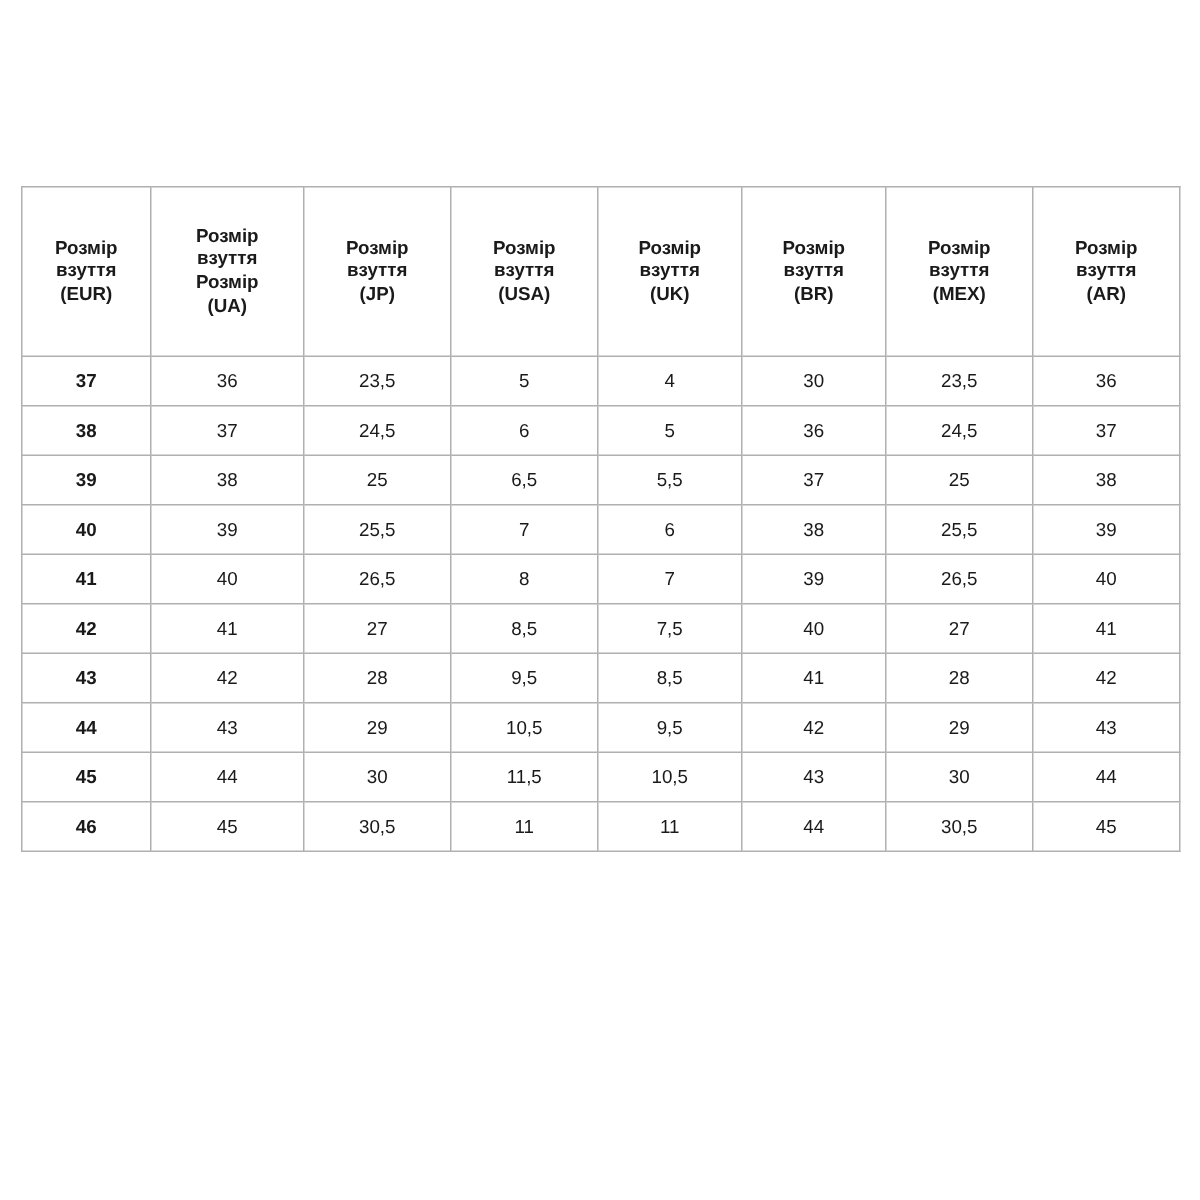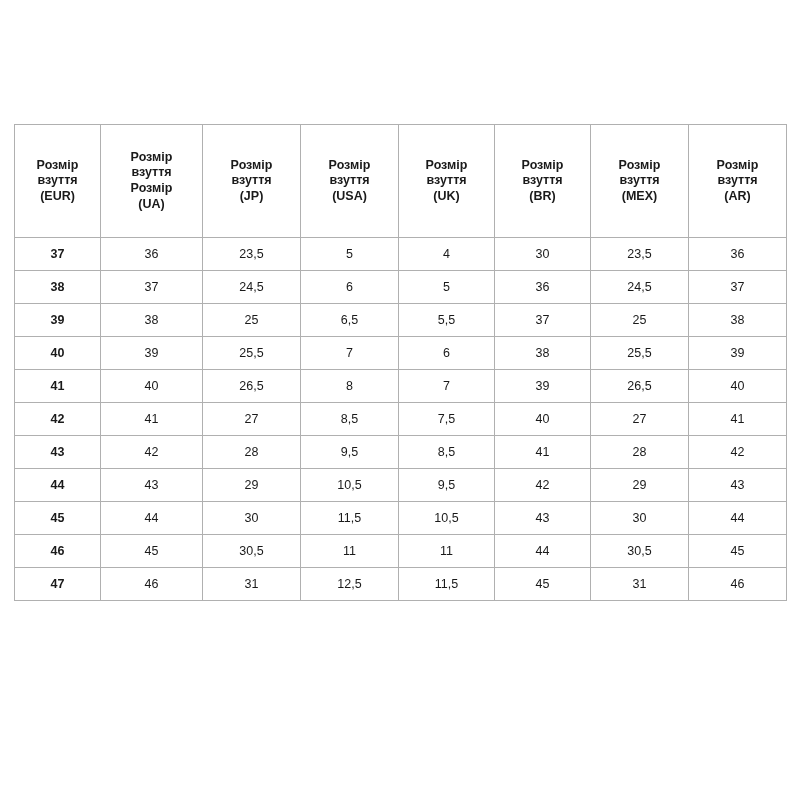--- a/index.html
+++ b/index.html
@@ -219,26 +219,16 @@
         <tr>
           <td class="first-col">46</td>
           <td>45</td>
           <td>30,5</td>
           <td>11</td>
           <td>11</td>
           <td>44</td>
           <td>30,5</td>
           <td>45</td>
         </tr>
-        <tr>
-          <td class="first-col">47</td>
-          <td>46</td>
-          <td>31</td>
-          <td>12,5</td>
-          <td>11,5</td>
-          <td>45</td>
-          <td>31</td>
-          <td>46</td>
-        </tr>
       </tbody>
     </table>
   </div>
 </div>
 
 </body></html>

